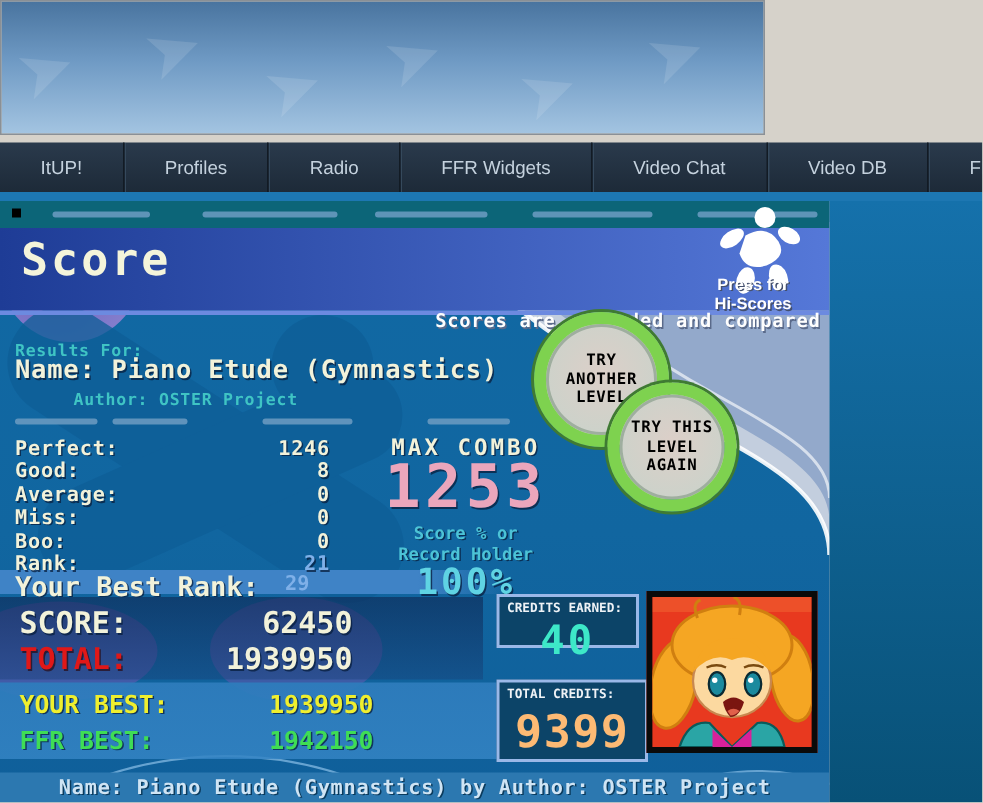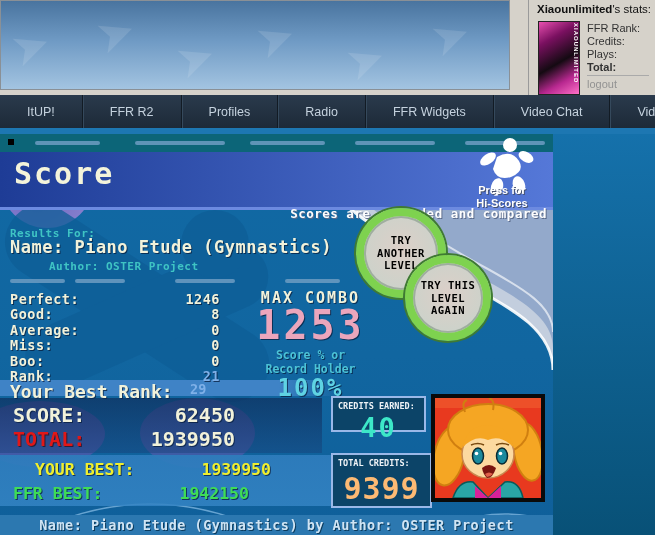--- a/index.html
+++ b/index.html
@@ -79,21 +79,21 @@
   .bubble{position:absolute;border-radius:50%;z-index:1;}
   #scoreBand{left:0;top:264px;width:322px;height:55px;z-index:2;
       background:linear-gradient(rgba(14,40,84,.62),rgba(24,64,120,.45));}
   #scoreBand .row{position:absolute;left:13px;width:222px;font-size:20px;}
   #scoreBand .v{position:absolute;right:0;top:0;}
   #totalLbl{color:#e01818;text-shadow:1px 1px 0 rgba(40,0,0,.6);}
   #bestBand{left:0;top:321px;width:332px;height:51px;z-index:2;
       background:linear-gradient(rgba(46,124,188,.95),rgba(52,132,196,.85));}
   #bestBand .row{position:absolute;left:13px;width:236px;font-size:16.5px;}
   #bestBand .v{position:absolute;right:0;top:0;}
-  #yourBestRow{color:#efef2e;margin-left:22px;}
+  #yourBestRow{color:#efef2e;}
   #ffrBestRow{color:#3fdd55;}
   #modsCircle{left:244px;top:264px;width:94px;height:94px;border-radius:50%;z-index:3;
       background:radial-gradient(circle at 40% 60%,#7a68c4 0%,#8d7fd0 60%,#9a8cd8 100%);
       opacity:.92;display:flex;flex-direction:column;align-items:center;justify-content:center;
       cursor:pointer;}
   #modsCircle .m1{font-size:12px;color:#50448e;}
   #modsCircle .m2{font-size:13px;color:#c0b2e4;}
   #modsCircle .m3{font-size:14px;color:#d8dff0;}
   .credBox{position:absolute;left:331px;box-sizing:border-box;border:2px solid #9ab8e8;
       background:#0c4468;z-index:3;}
@@ -118,36 +118,23 @@
 
   <div id="banner" class="abs">
     <span class="bArrow" style="left:10px;top:18px;">➤</span>
     <span class="bArrow" style="left:95px;top:5px;">➤</span>
     <span class="bArrow" style="left:175px;top:30px;">➤</span>
     <span class="bArrow" style="left:255px;top:10px;">➤</span>
     <span class="bArrow" style="left:345px;top:32px;">➤</span>
     <span class="bArrow" style="left:430px;top:8px;">➤</span>
   </div>
 
-  <div id="userPanel" class="abs">
-    <div id="userTitle"><b>Xiaounlimited</b><span>'s stats:</span></div>
-    <div id="uAvatar">
-      <span class="vtxt">XIAOUNLIMITED</span>
-    </div>
-    <div class="uLabel" style="top:22px;">FFR Rank:</div>
-    <div class="uLabel" style="top:35px;">Credits:</div>
-    <div class="uLabel" style="top:48px;">Plays:</div>
-    <div class="uLabel" style="top:61px;font-weight:bold;">Total:</div>
-    <div id="uDivider"></div>
-    <div id="logout">logout</div>
-  </div>
 
   <div id="nav" class="abs">
     <a class="navItem">ItUP!</a>
-    <a class="navItem">FFR R2</a>
     <a class="navItem">Profiles</a>
     <a class="navItem">Radio</a>
     <a class="navItem">FFR Widgets</a>
     <a class="navItem">Video Chat</a>
     <a class="navItem">Video DB</a>
     <a class="navItem">FFR Forum</a>
     <a class="navItem active">FFR Store</a>
 
   </div>
 

